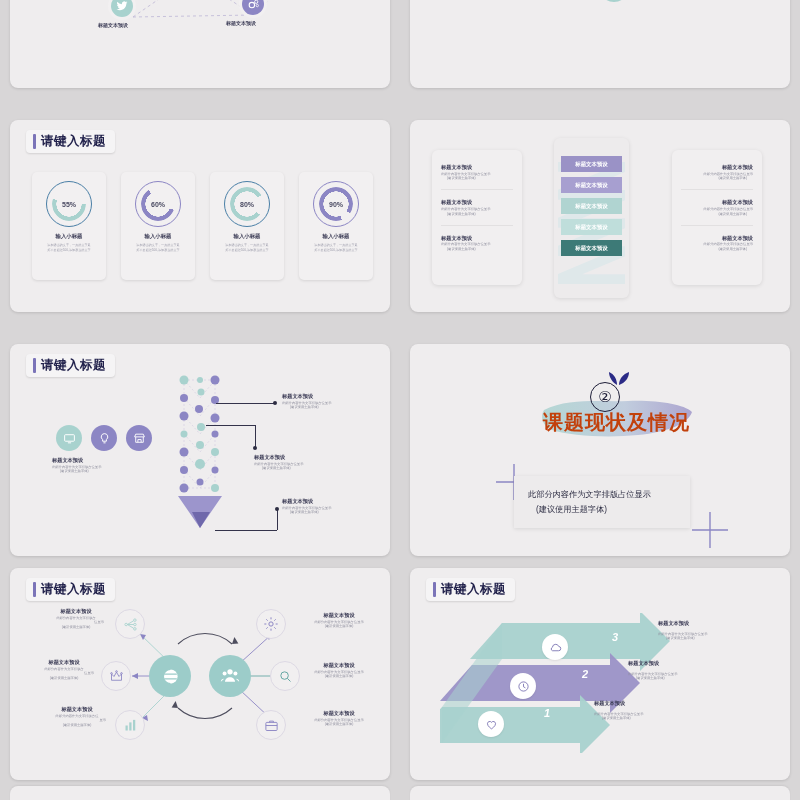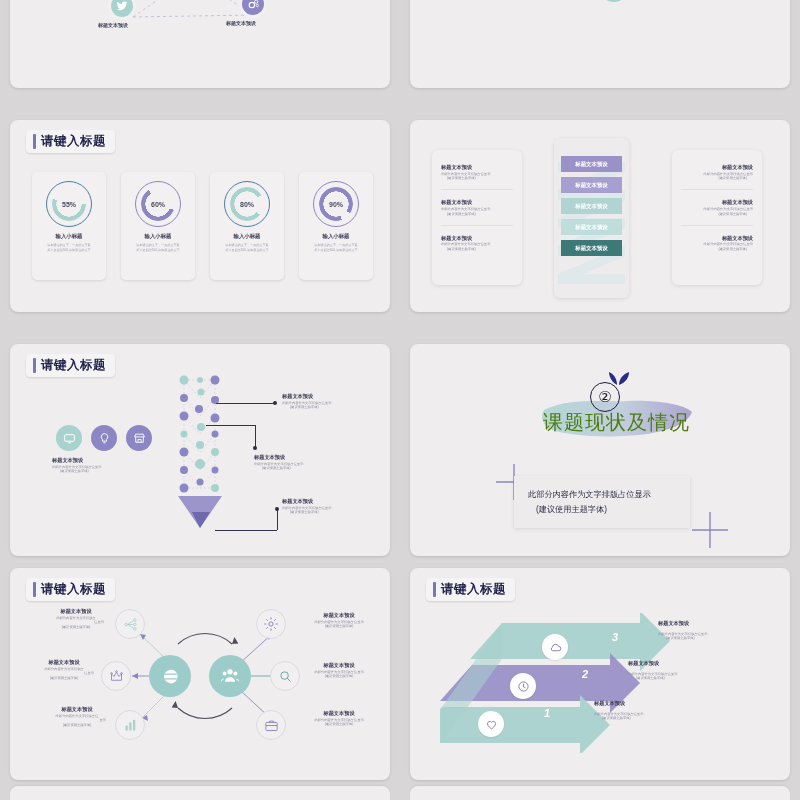--- a/index.html
+++ b/index.html
@@ -94,21 +94,21 @@
   .leaddot { position:absolute; width:4px; height:4px; border-radius:50%; background:#2c2c42;}
 
   
   #s6 { left:410px; top:344px; width:380px; height:212px; }
   .numcircle {
     position:absolute; width:30px; height:30px; border-radius:50%;
     border:1.6px solid #1e1e38; display:flex; align-items:center; justify-content:center;
     font-size:15px; color:#1e1e38; z-index:3; background:transparent;
   }
   .brush { position:absolute; z-index:1;}
-  .bigttl { position:absolute; z-index:4; font-size:20px; font-weight:normal; color:#4d7c0f; letter-spacing:1px;}
+  .bigttl { position:absolute; z-index:4; font-size:20px; font-weight:bold; color:#c2410c; letter-spacing:1px;}
   .placebox {
     position:absolute; background:#edebec; box-shadow:0 1px 4px rgba(0,0,0,.1);
     padding:11px 14px; font-size:8.2px; color:#2e2e44; line-height:1.85;
   }
   .plus { position:absolute;}
 
   
   #s7 { left:10px; top:568px; width:380px; height:212px; }
   .hub { position:absolute; width:42px; height:42px; border-radius:50%; background:#9cccc9;
          display:flex; align-items:center; justify-content:center;}

